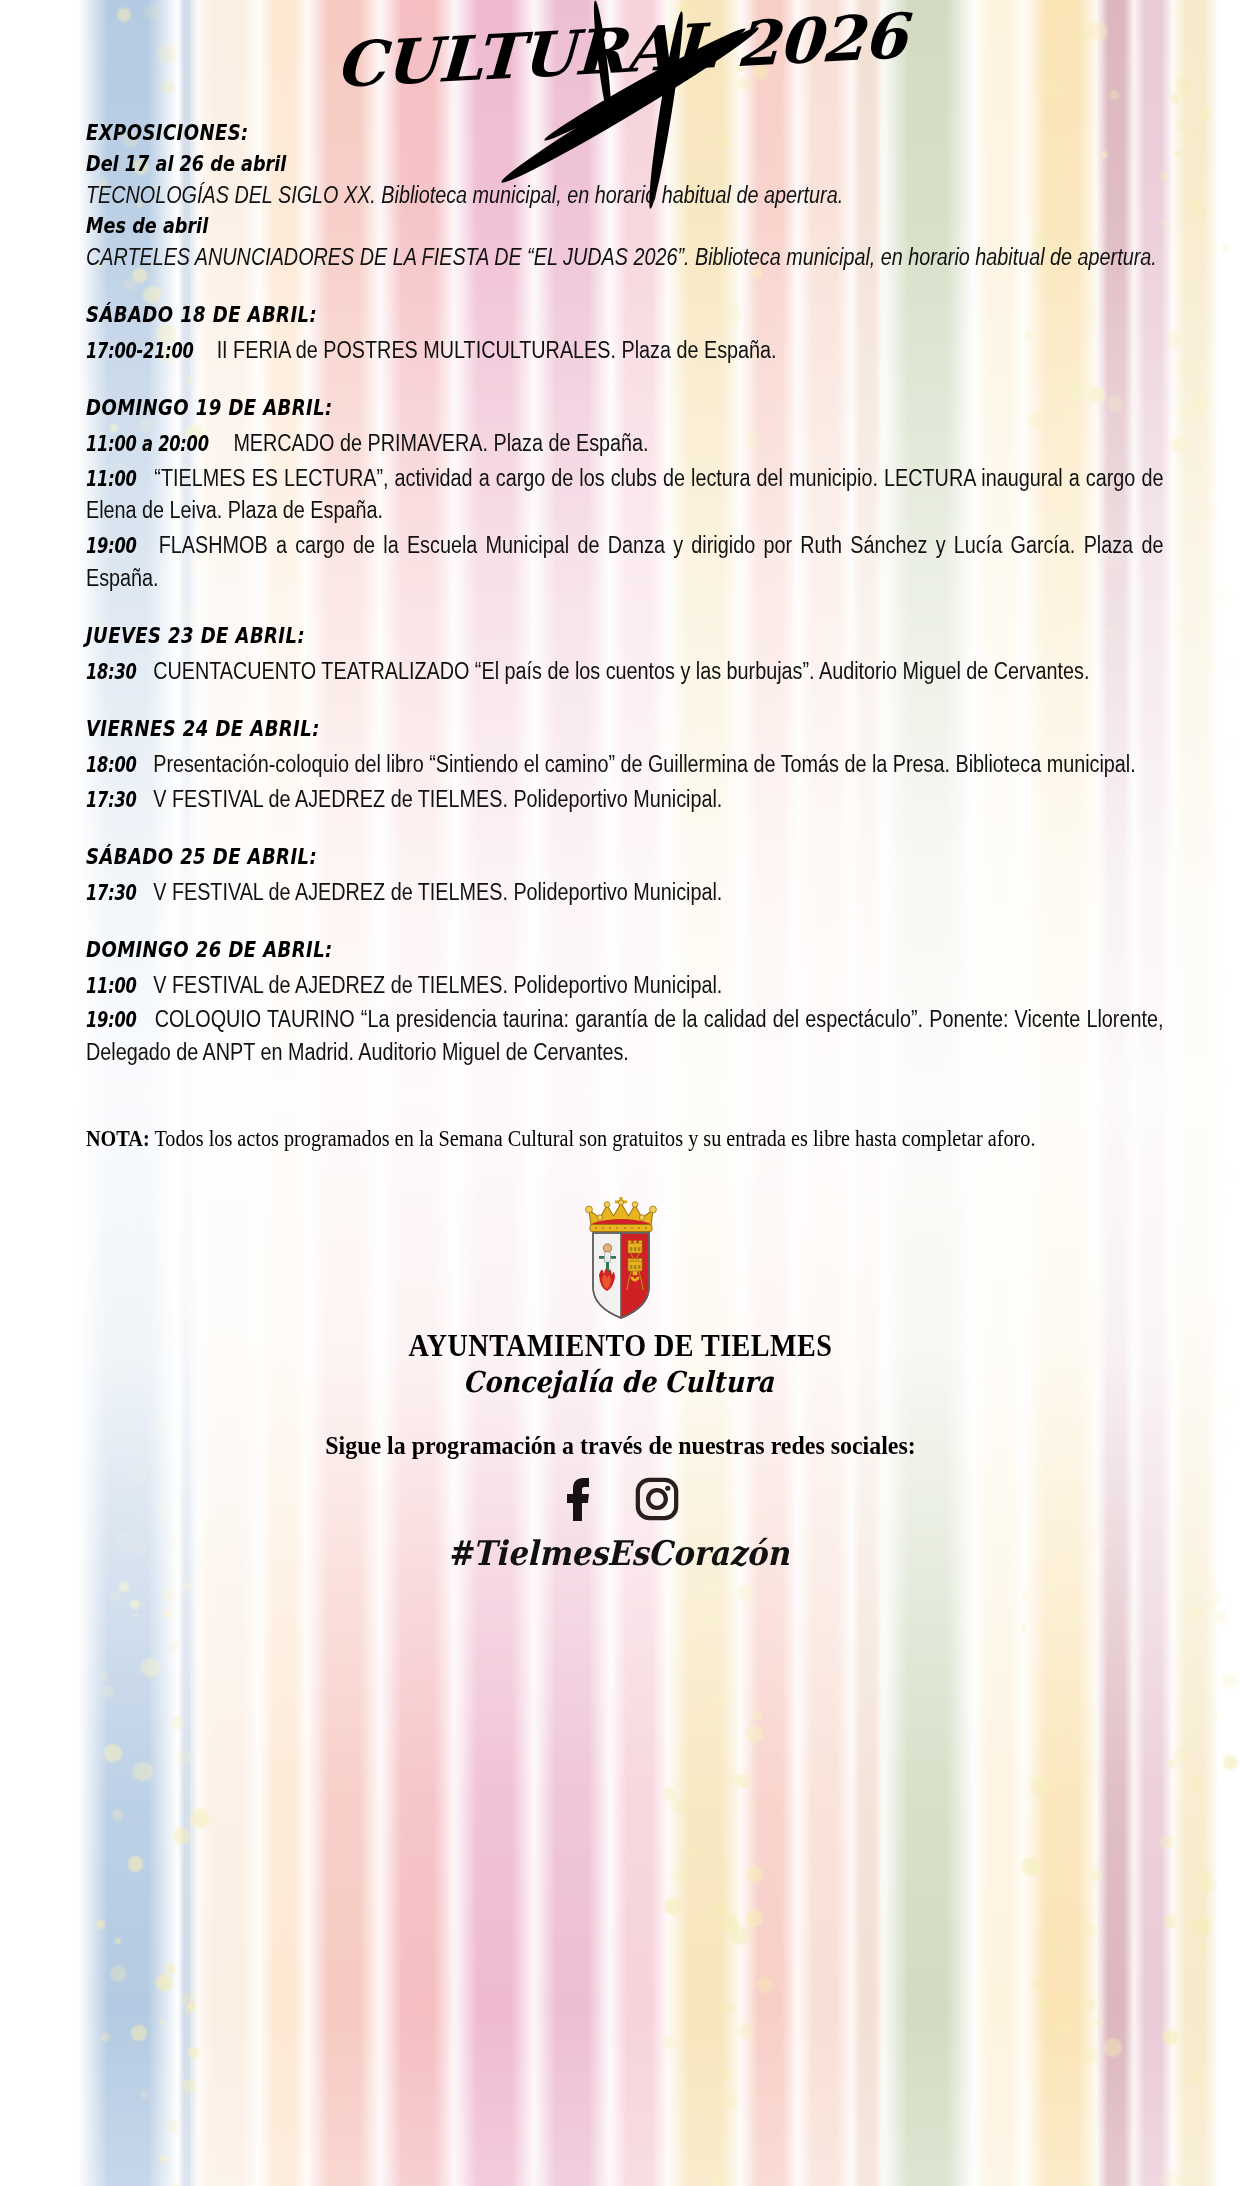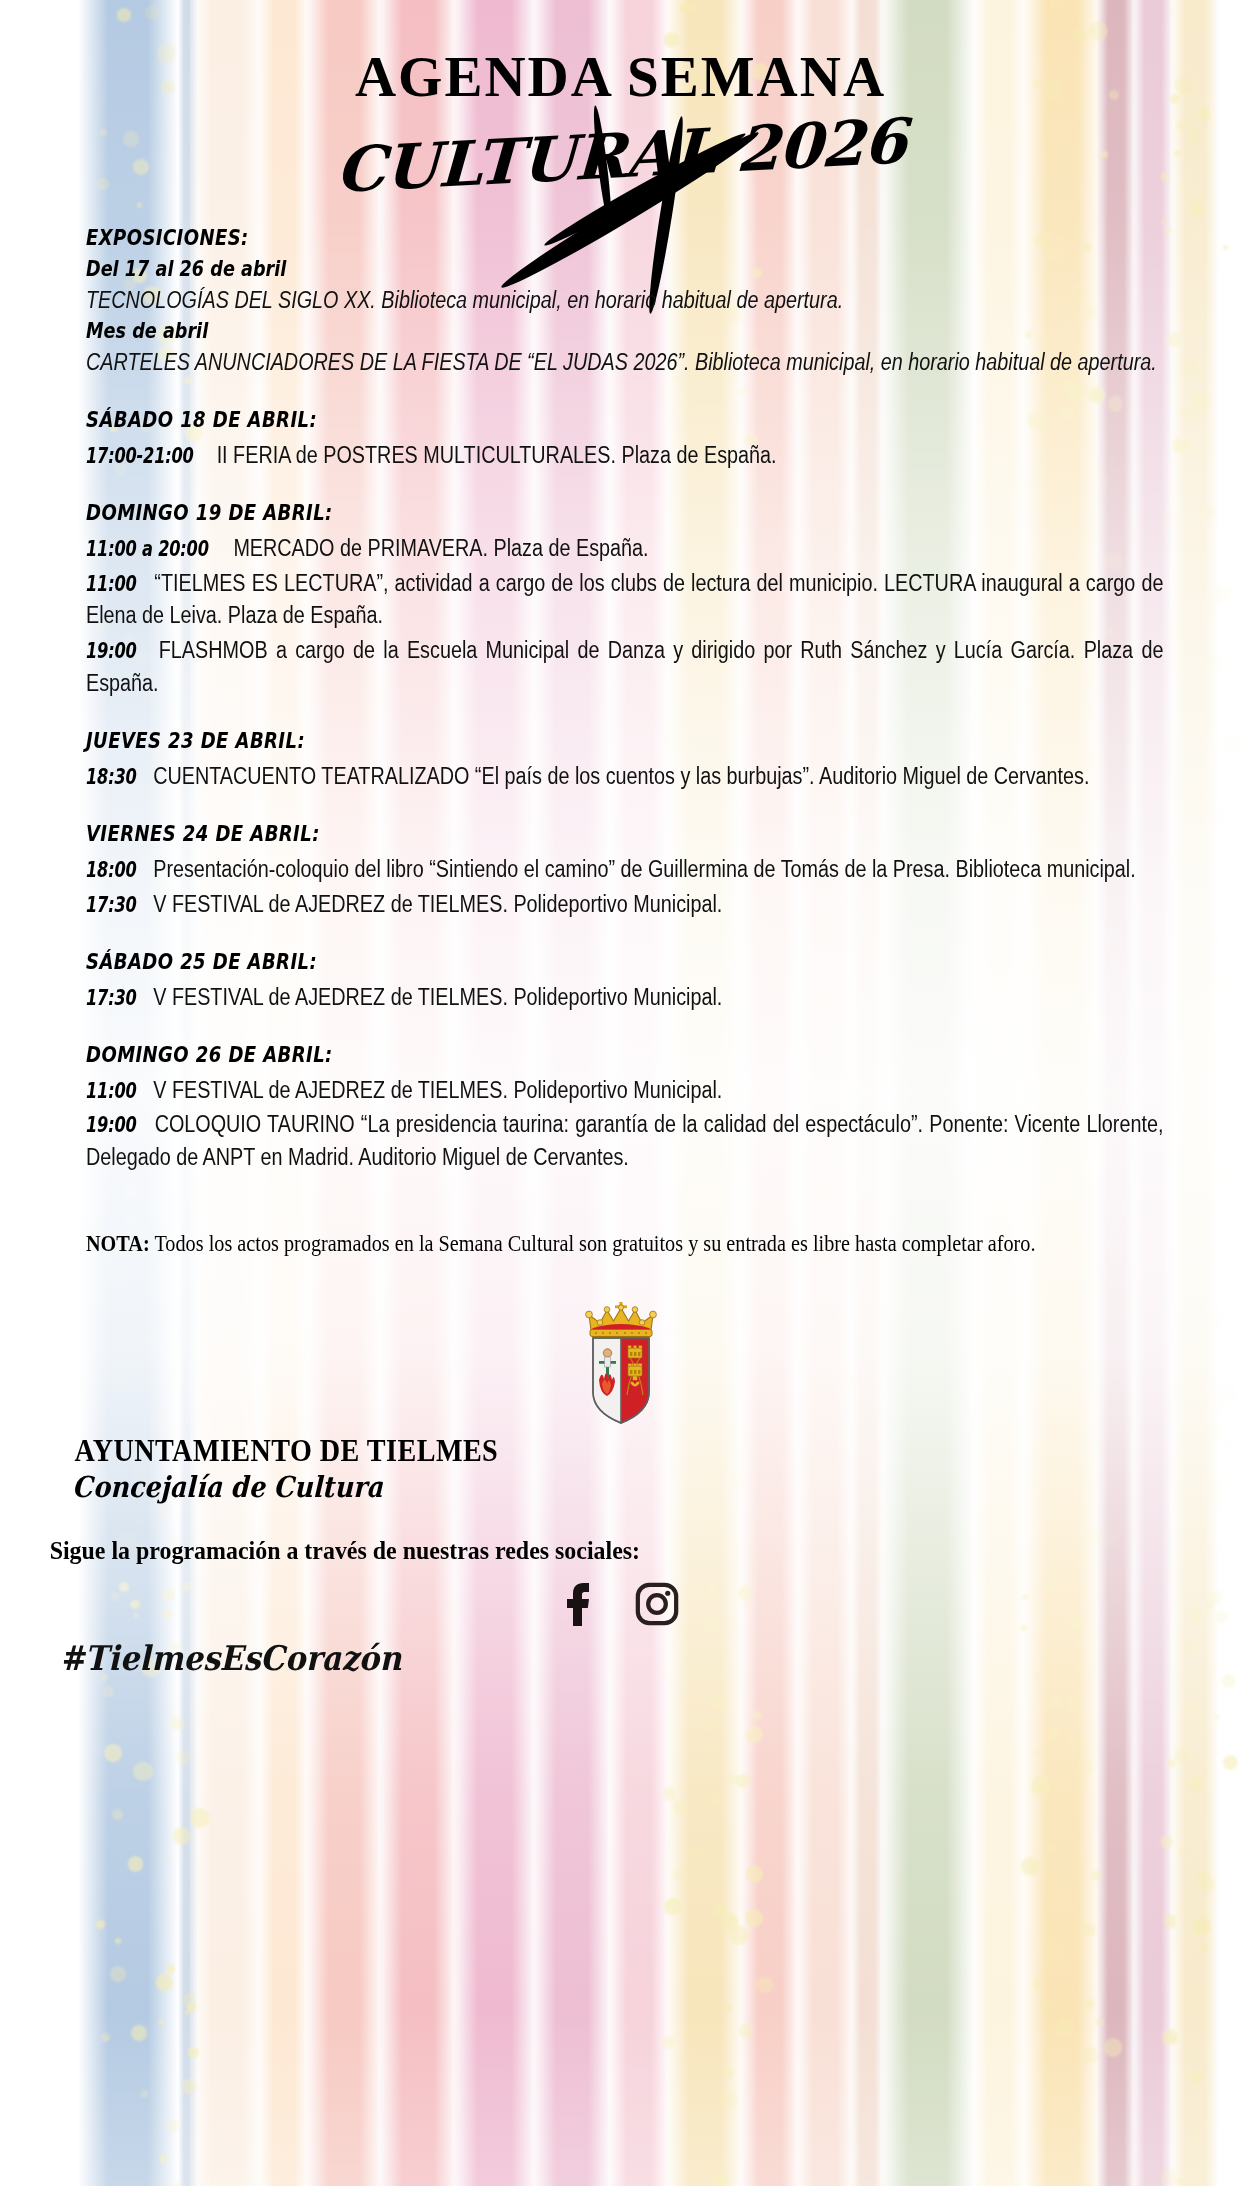--- a/index.html
+++ b/index.html
@@ -189,20 +189,21 @@
     color: #000;
     transform: scaleX(0.88);
     transform-origin: left top;
     width: 113%;
     text-align: justify;
   }
   .nota b { font-weight: 700; }
 
   
   .footer {
+    text-align: center;
     margin-top: 40px;
   }
   .crest {
     margin: 0 auto;
     width: 96px;
     height: 128px;
     position: relative;
   }
   .ayto {
     font-family: "Liberation Serif", "DejaVu Serif", serif;
@@ -736,21 +737,20 @@
         <i class="speck" style="width: 10.8912px; height: 10.8912px; left: 160.385px; top: 1112.02px; opacity: 0.0898668;"></i>
         <i class="speck" style="width: 15.5809px; height: 15.5809px; left: 734.389px; top: 1475.74px; opacity: 0.066492;"></i>
         <i class="speck" style="width: 13.7214px; height: 13.7214px; left: 1067.05px; top: 1696.83px; opacity: 0.420021;"></i>
         <i class="speck" style="width: 5.42224px; height: 5.42224px; left: 1195.59px; top: 977.867px; opacity: 0.107171;"></i>
       </div>
     <div id="bg-fade"></div>
   </div>
 
   <div id="content">
 
-    <div class="title-main">AGENDA SEMANA</div>
 
     <div class="title-script-wrap">
       <span class="title-script">CULTURAL 2026</span>
       <span class="swash swash-a"></span>
       <span class="swash swash-b"></span>
       <span class="swash swash-c"></span>
       <span class="swash swash-d"></span>
     </div>
 
     <div class="body-col">

